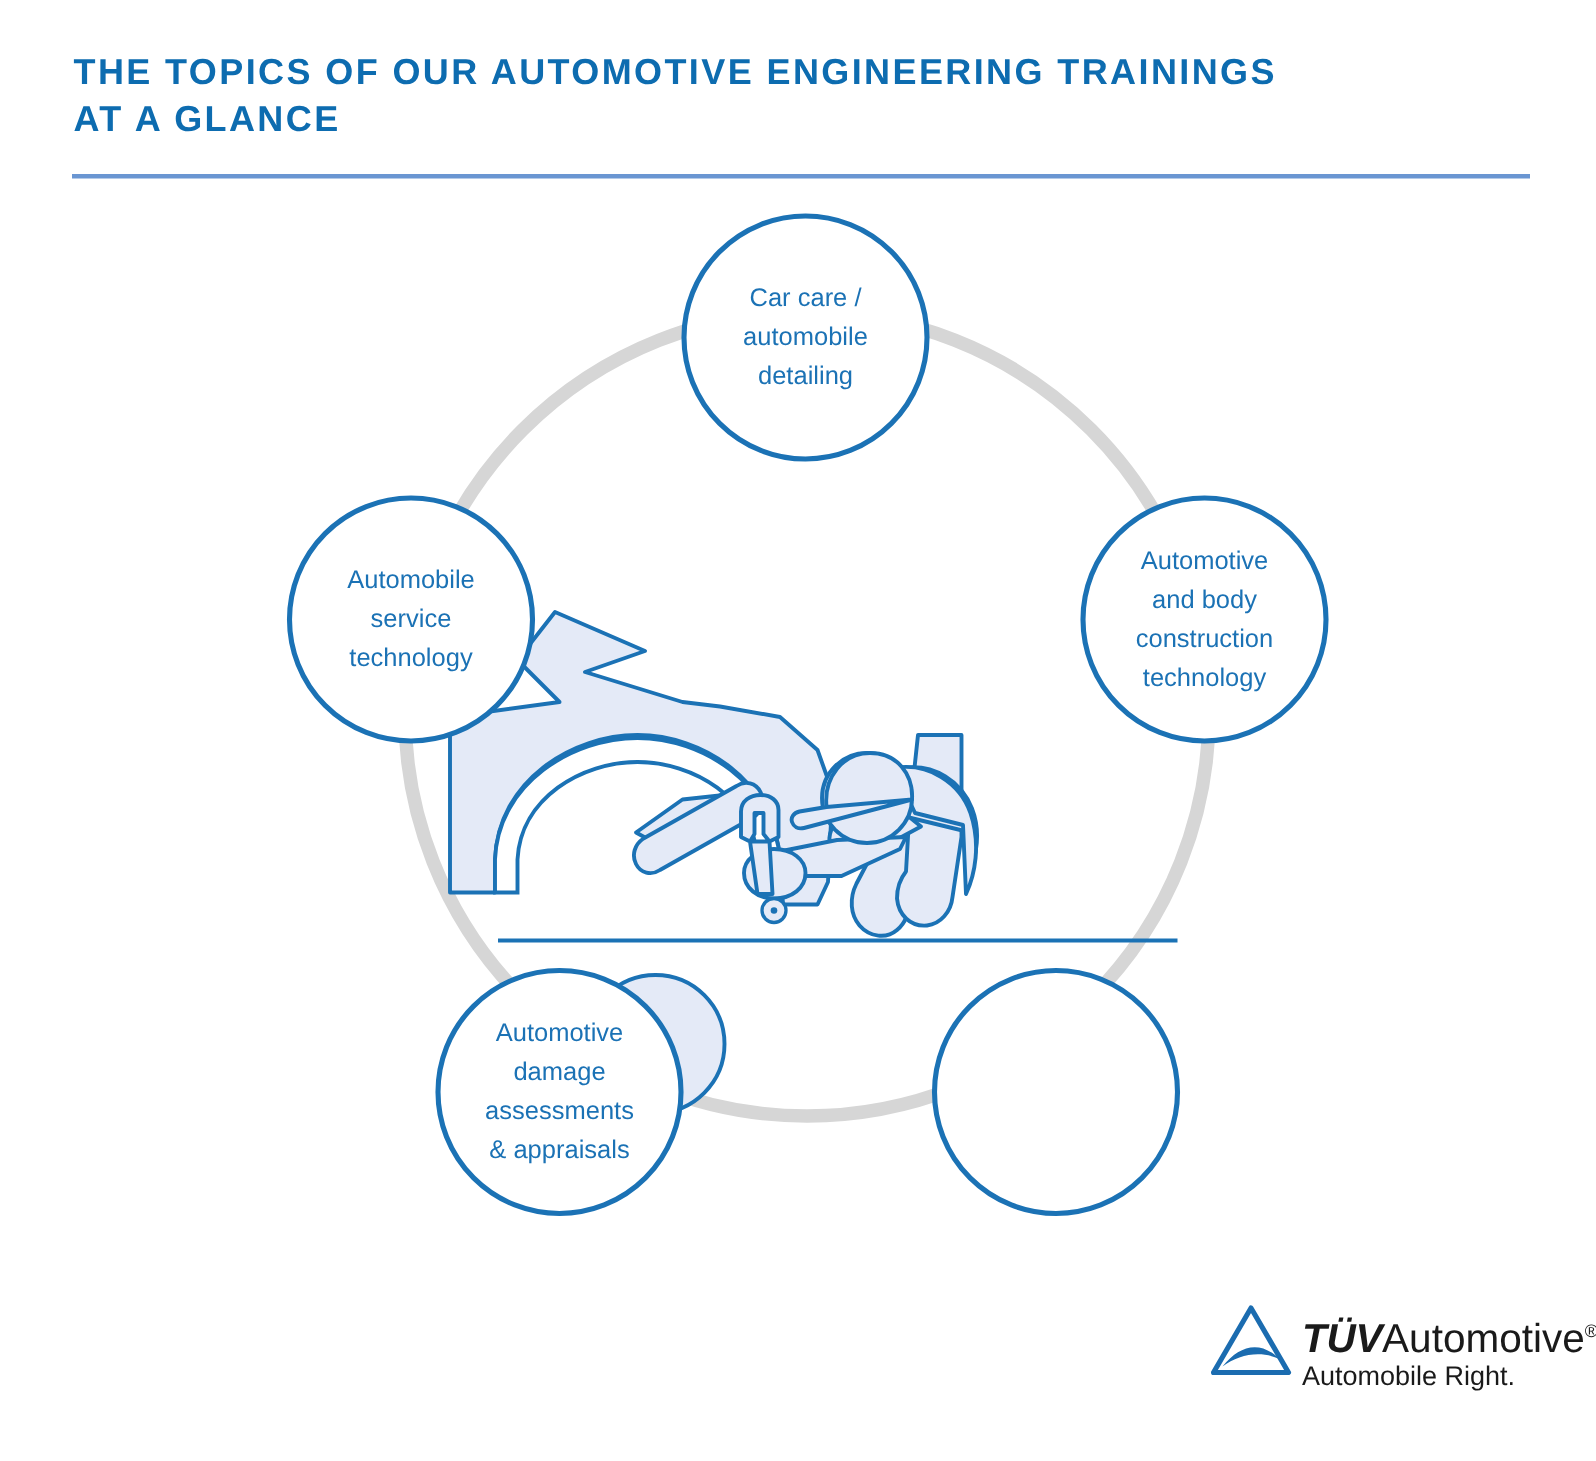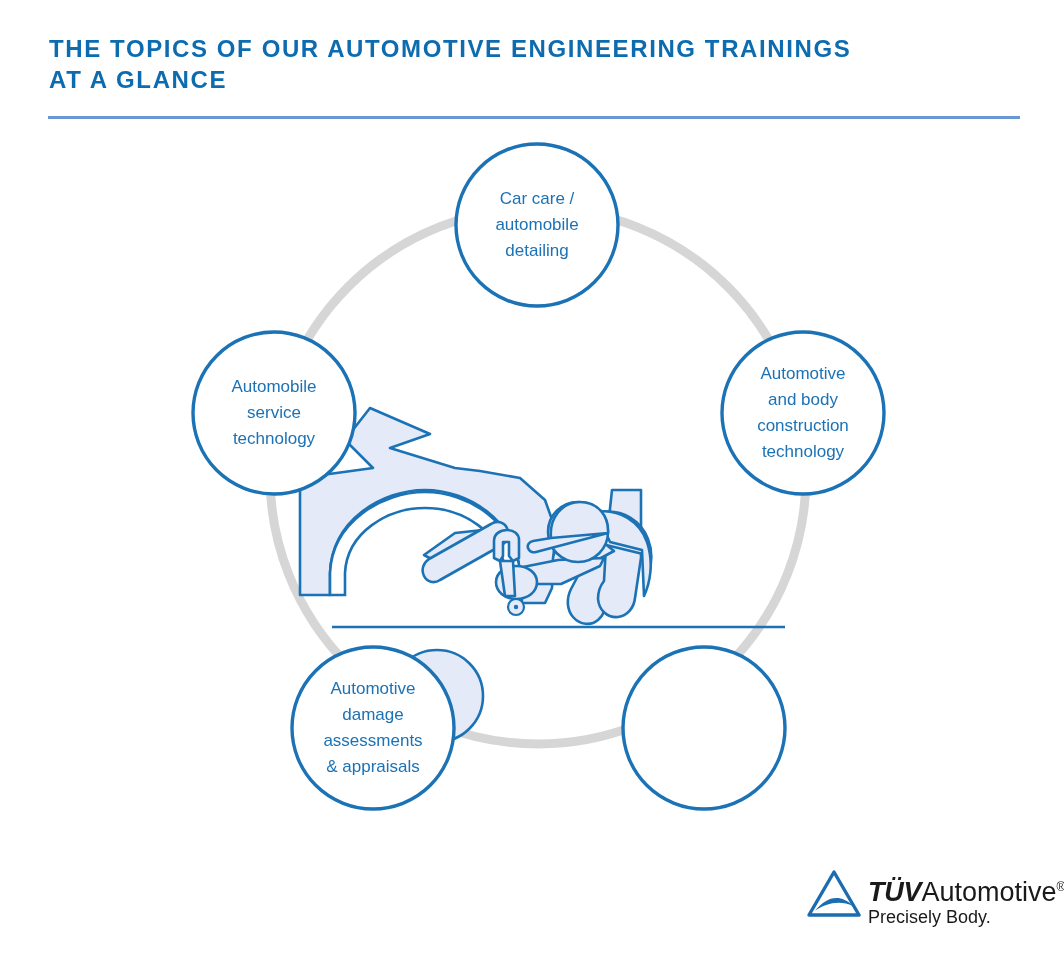--- a/index.html
+++ b/index.html
@@ -304,14 +304,14 @@
 </div>
 
 <div id="logo">
   <svg id="logo-mark" width="56" height="50" viewBox="0 0 56 50">
     <path d="M 28 2 L 53 45 L 3 45 Z" fill="none" stroke="#1b6cb0" stroke-width="3.4" stroke-linejoin="round"></path>
     <path d="M 9 41 C 20 27 34 23 47 36 C 34 30 20 33 9 41 Z" fill="#1b6cb0" stroke="none"></path>
   </svg>
   <div id="logo-wordmark">
     <span id="logo-tuv">TÜV</span><span id="logo-rheinland">Automotive</span><span id="logo-reg">®</span>
   </div>
-  <div id="logo-tagline">Precisely Body.</div>
+  <div id="logo-tagline">Automobile Right.</div>
 </div>
 
 </body></html>

